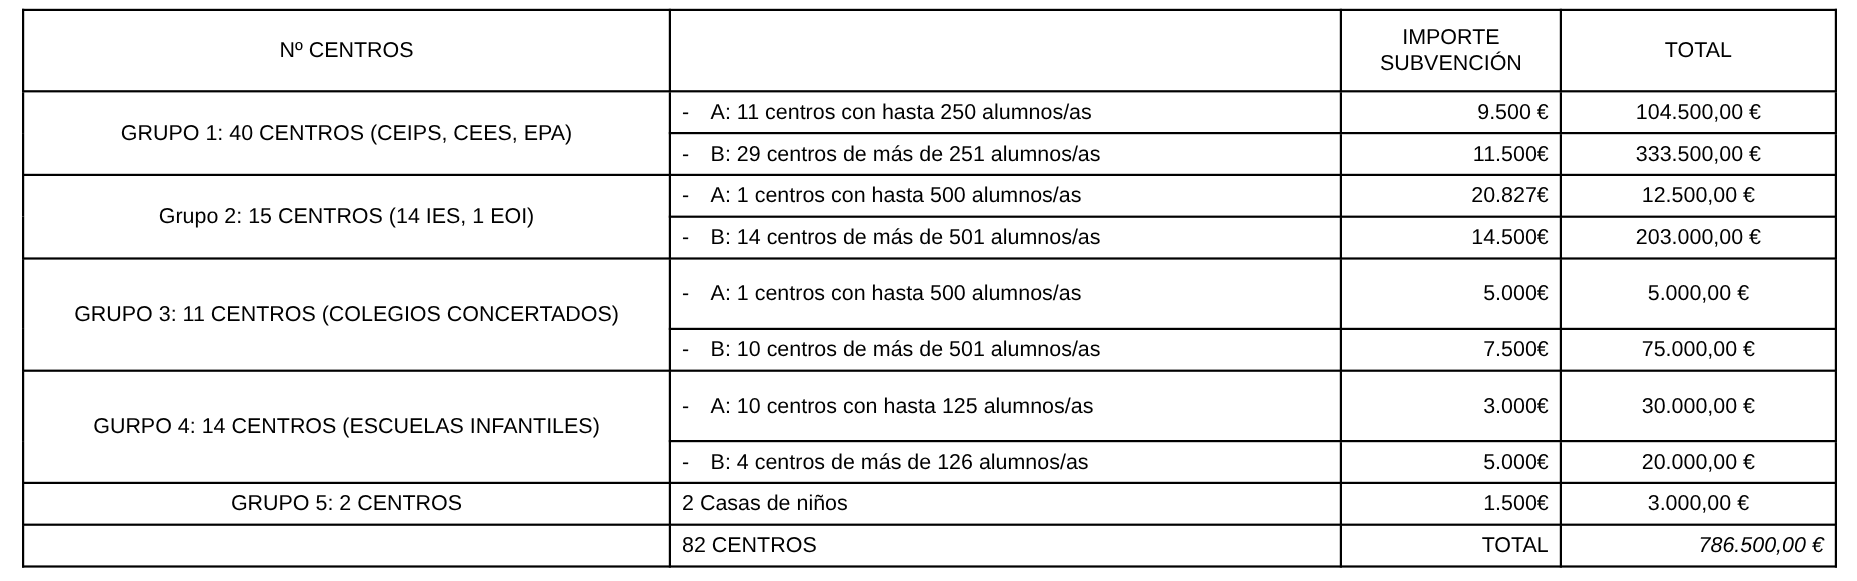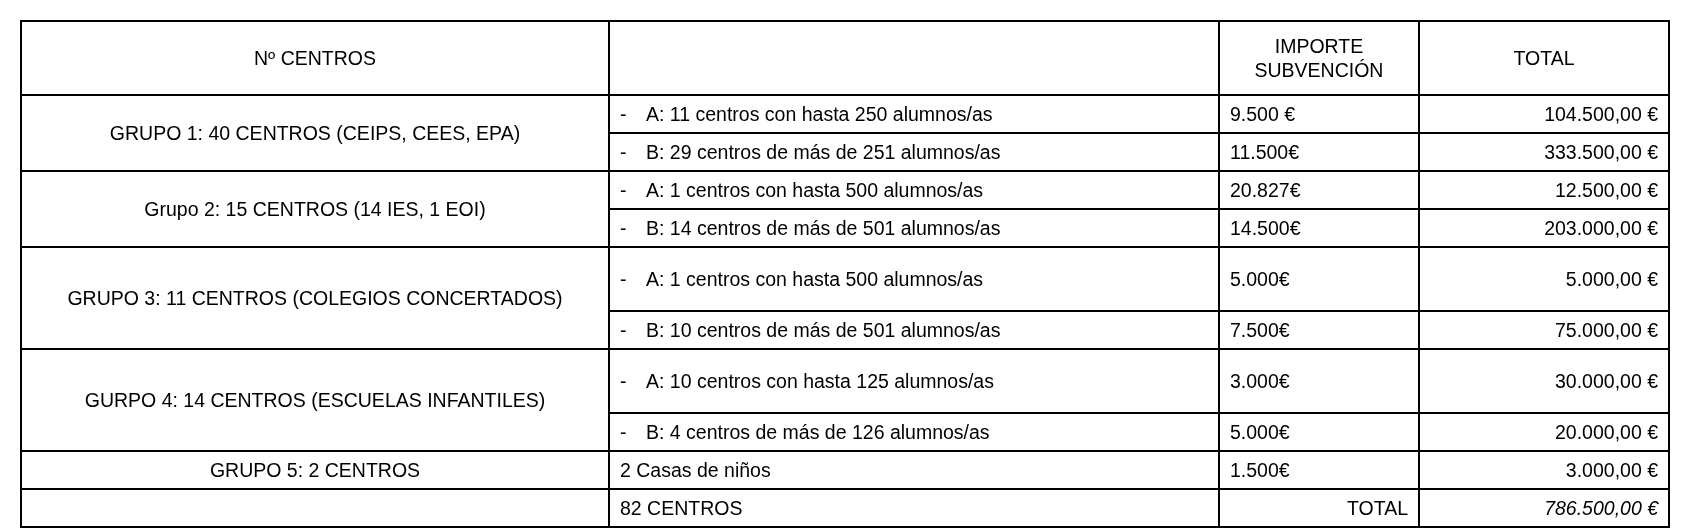--- a/index.html
+++ b/index.html
@@ -12,21 +12,21 @@
     height: 528px;
     font-family: "Liberation Sans", sans-serif;
     color: #000000;
     overflow: hidden;
   }
   .sheet {
     position: relative;
     width: 1688px;
     height: 528px;
     box-sizing: border-box;
-    padding: 20px 20px 12px 20px;
+    padding: 8px 20px 12px 20px;
   }
   table.subsidy-table {
     border-collapse: collapse;
     width: 1648px;
     table-layout: fixed;
     font-size: 19.5px;
     line-height: 1.25;
   }
   table.subsidy-table td,
   table.subsidy-table th {
@@ -54,24 +54,24 @@
   }
   .detail-cell {
     text-align: left;
     white-space: nowrap;
   }
   .dash {
     display: inline-block;
     width: 26px;
   }
   .amount-cell {
-    text-align: left;
+    text-align: right;
   }
   .total-cell {
-    text-align: right;
+    text-align: center;
     padding-right: 14px;
   }
   .foot-label {
     font-weight: bold;
     text-align: left;
     border-radius: 13px;
   }
   .foot-total-word {
     font-weight: bold;
     text-align: right;

